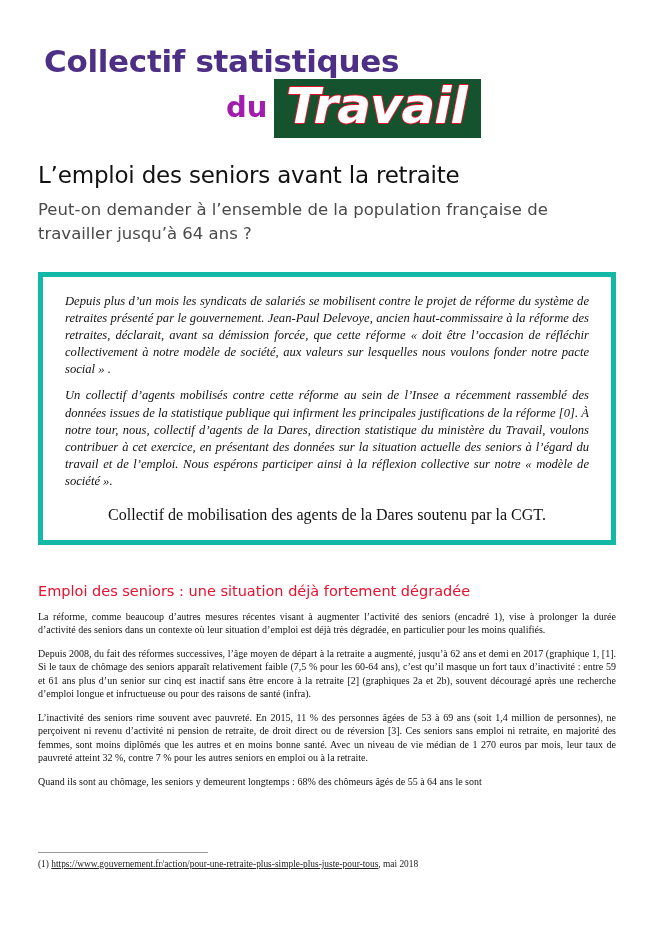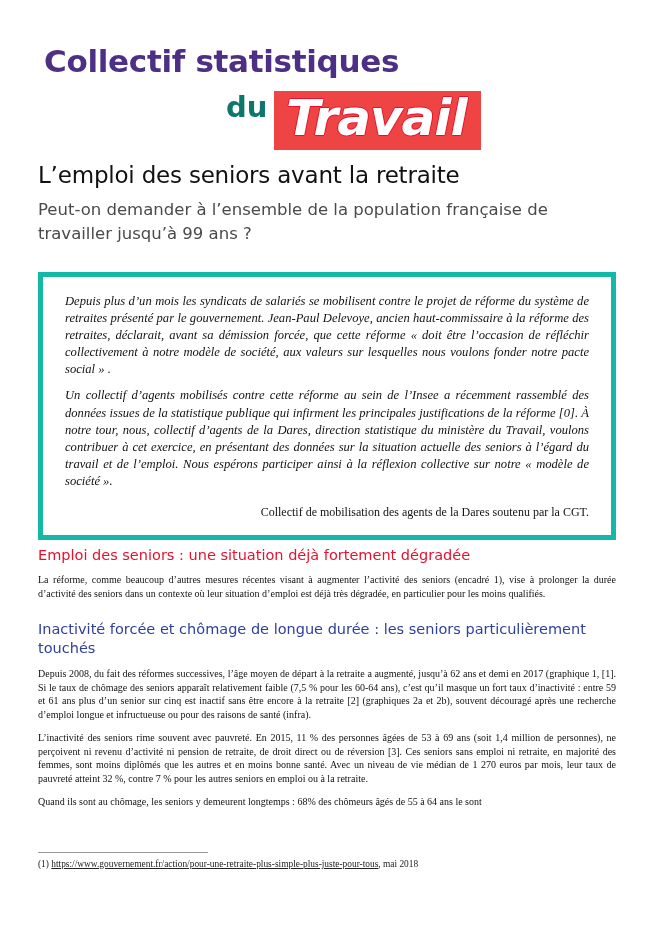--- a/index.html
+++ b/index.html
@@ -40,43 +40,42 @@
   }
   .masthead-line2 {
     position: relative;
     margin-top: 6px;
     height: 52px;
   }
   .masthead-du {
     font-family: "DejaVu Sans", sans-serif;
     font-size: 29px;
     font-weight: 600;
-    color: #0f766e;
+    color: #a21caf;
     position: absolute;
     left: 188px;
     top: 10px;
     line-height: 1;
   }
   .masthead-travail {
     position: absolute;
     left: 236px;
     top: -4px;
     font-family: "DejaVu Sans", sans-serif;
     font-size: 50px;
     font-weight: 700;
     font-style: italic;
     color: #ffffff;
-    background: #ef4444;
+    background: #14532d;
     padding: 1px 14px 5px 12px;
     line-height: 1.05;
     letter-spacing: -1px;
     text-shadow:
       -1px 0 0 #e8112d, 1px 0 0 #e8112d,
       0 -1px 0 #e8112d, 0 1px 0 #e8112d;
-    margin-top: 12px;
   }
 
   
   .doc-title {
     font-family: "DejaVu Sans", sans-serif;
     font-size: 23px;
     font-weight: 400;
     color: #111111;
     margin-top: 20px;
     letter-spacing: -0.2px;
@@ -100,33 +99,33 @@
     line-height: 1.36;
     text-align: justify;
     color: #111;
   }
   .quote-box p {
     margin: 0 0 9px 0;
     text-indent: 0;
   }
   .quote-box p:last-child { margin-bottom: 0; }
   .quote-sign {
-    text-align: right;
+    text-align: center;
     font-style: normal;
-    font-size: 12px;
+    font-size: 16px;
     margin-top: 14px;
   }
 
   
   h2.section-heading {
     font-family: "DejaVu Sans", sans-serif;
     font-size: 14.5px;
     font-weight: 400;
     color: #e8112d;
-    margin: 6px 0 9px 0;
+    margin: 37px 0 9px 0;
     line-height: 1.3;
   }
   h3.sub-heading {
     font-family: "DejaVu Sans", sans-serif;
     font-size: 14.5px;
     font-weight: 400;
     color: #2f3f9e;
     margin: 20px 0 9px 0;
     line-height: 1.3;
   }
@@ -170,32 +169,31 @@
 
   <div class="masthead">
     <div class="masthead-line1">Collectif statistiques</div>
     <div class="masthead-line2">
       <span class="masthead-du">du</span>
       <span class="masthead-travail">Travail</span>
     </div>
   </div>
 
   <div class="doc-title">L’emploi des seniors avant la retraite</div>
-  <div class="doc-subtitle">Peut-on demander à l’ensemble de la population française de travailler jusqu’à 99 ans ?</div>
+  <div class="doc-subtitle">Peut-on demander à l’ensemble de la population française de travailler jusqu’à 64 ans ?</div>
 
   <div class="quote-box">
     <p>Depuis plus d’un mois les syndicats de salariés se mobilisent contre le projet de réforme du système de retraites présenté par le gouvernement. Jean-Paul Delevoye, ancien haut-commissaire à la réforme des retraites, déclarait, avant sa démission forcée, que cette réforme « doit être l’occasion de réfléchir collectivement à notre modèle de société, aux valeurs sur lesquelles nous voulons fonder notre pacte social » .</p>
     <p>Un collectif d’agents mobilisés contre cette réforme au sein de l’Insee a récemment rassemblé des données issues de la statistique publique qui infirment les principales justifications de la réforme [0]. À notre tour, nous, collectif d’agents de la Dares, direction statistique du ministère du Travail, voulons contribuer à cet exercice, en présentant des données sur la situation actuelle des seniors à l’égard du travail et de l’emploi. Nous espérons participer ainsi à la réflexion collective sur notre « modèle de société ».</p>
     <div class="quote-sign">Collectif de mobilisation des agents de la Dares soutenu par la CGT.</div>
   </div>
 
   <h2 class="section-heading">Emploi des seniors : une situation déjà fortement dégradée</h2>
   <p class="body">La réforme, comme beaucoup d’autres mesures récentes visant à augmenter l’activité des seniors (encadré 1), vise à prolonger la durée d’activité des seniors dans un contexte où leur situation d’emploi est déjà très dégradée, en particulier pour les moins qualifiés.</p>
 
-  <h3 class="sub-heading">Inactivité forcée et chômage de longue durée : les seniors particulièrement touchés</h3>
   <p class="body">Depuis 2008, du fait des réformes successives, l’âge moyen de départ à la retraite a augmenté, jusqu’à 62 ans et demi en 2017 (graphique 1, [1]. Si le taux de chômage des seniors apparaît relativement faible (7,5 % pour les 60-64 ans), c’est qu’il masque un fort taux d’inactivité : entre 59 et 61 ans plus d’un senior sur cinq est inactif sans être encore à la retraite [2] (graphiques 2a et 2b), souvent découragé après une recherche d’emploi longue et infructueuse ou pour des raisons de santé (infra).</p>
   <p class="body">L’inactivité des seniors rime souvent avec pauvreté. En 2015, 11 % des personnes âgées de 53 à 69 ans (soit 1,4 million de personnes), ne perçoivent ni revenu d’activité ni pension de retraite, de droit direct ou de réversion [3]. Ces seniors sans emploi ni retraite, en majorité des femmes, sont moins diplômés que les autres et en moins bonne santé. Avec un niveau de vie médian de 1 270 euros par mois, leur taux de pauvreté atteint 32 %, contre 7 % pour les autres seniors en emploi ou à la retraite.</p>
   <p class="body">Quand ils sont au chômage, les seniors y demeurent longtemps : 68% des chômeurs âgés de 55 à 64 ans le sont</p>
 
   <div class="footnote-area">
     <div class="footnote-rule"></div>
     <div class="footnote">
       <span>(1)</span>
       <span class="url">https://www.gouvernement.fr/action/pour-une-retraite-plus-simple-plus-juste-pour-tous</span><span>, mai 2018</span>
     </div>

